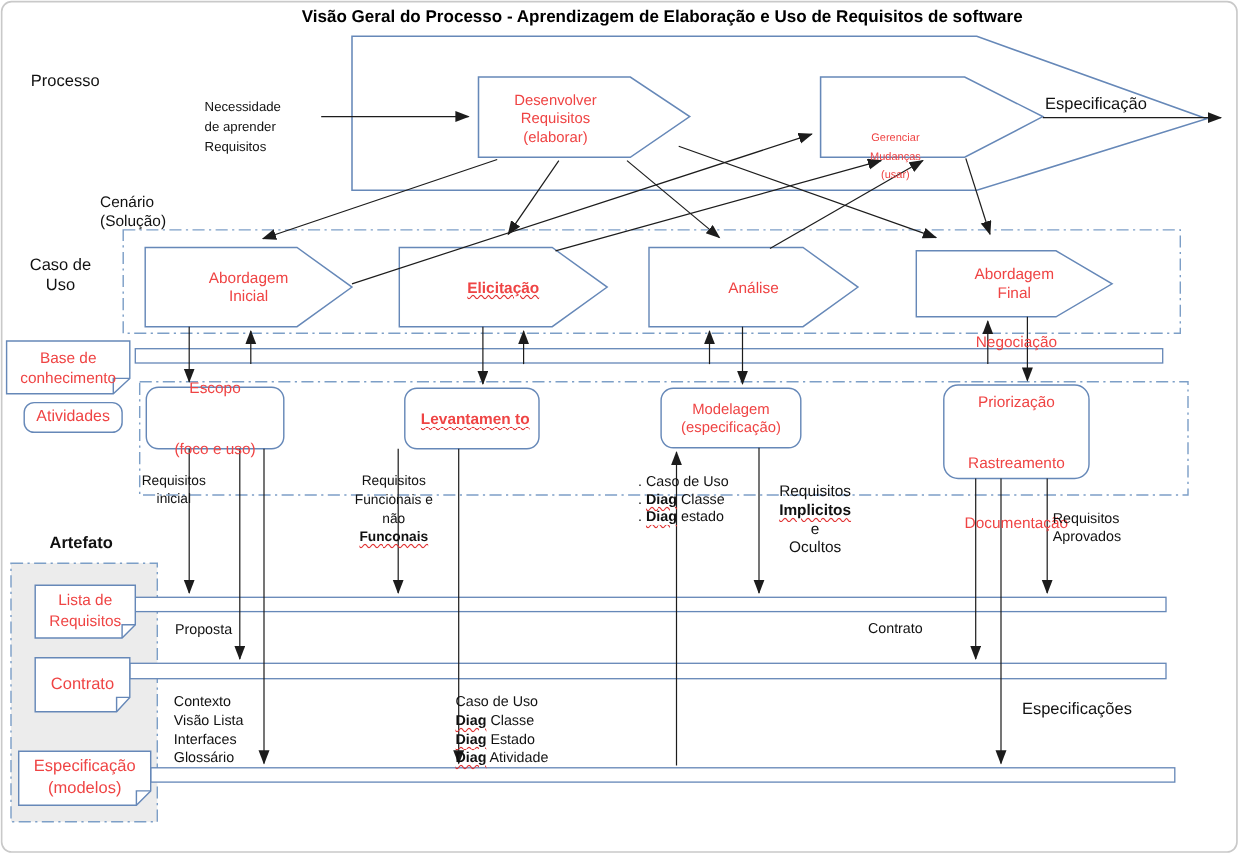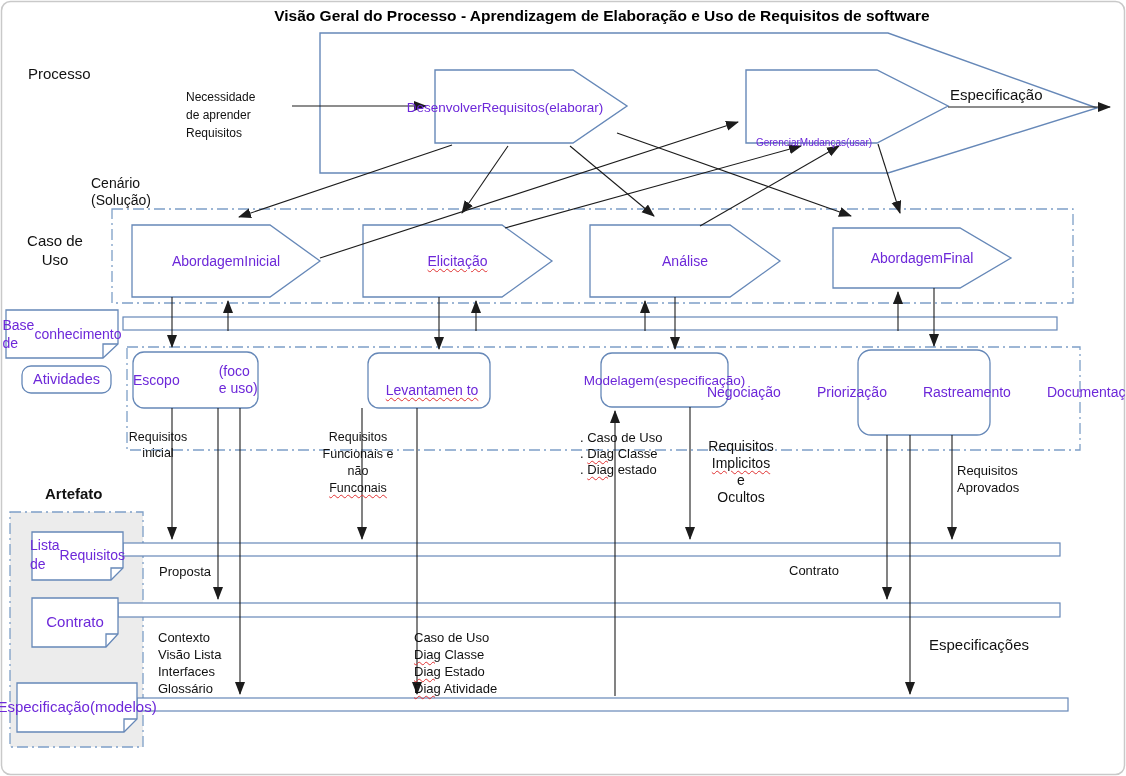--- a/index.html
+++ b/index.html
@@ -5,33 +5,34 @@
   html,body{margin:0;padding:0;background:#fff;}
   #canvas{
     position:relative;width:1126px;height:776px;background:#fff;
     font-family:"Liberation Sans", sans-serif;color:#111;overflow:hidden;
   }
   svg.layer{position:absolute;left:0;top:0;}
   .lbl{position:absolute;white-space:nowrap;font-size:13px;line-height:16px;color:#111;}
   .lbl div{white-space:nowrap;}
   .ctr{text-align:center;}
   .boxtxt{
-    position:absolute;display:flex;justify-content:center;
-    align-items:center;font-size:14px;line-height:17px;color:#6d28d9;
+    position:absolute;display:flex;flex-direction:column;justify-content:center;
+    align-items:center;font-size:14px;line-height:17px;color:#ef4444;
   }
   .big{font-size:15px;}
   .bold{font-weight:bold;}
   .title{
     position:absolute;left:0;top:7px;width:1108px;text-align:center;
     font-size:15.5px;font-weight:bold;color:#000;margin-left:48px;
   }
   .sq{
     text-decoration-line:underline;text-decoration-style:wavy;
     text-decoration-color:#e03232;text-decoration-thickness:1px;
     text-underline-offset:2px;
+    font-weight:bold;
   }
   .sm{font-size:12.5px;line-height:16px;}
 </style>
 </head>
 <body>
 
 <div id="canvas">
 
 <svg class="layer" width="1126" height="776" viewBox="0 0 1126 776">
   <defs>
@@ -171,21 +172,21 @@
 </div>
 
 <div class="boxtxt" style="left:22px;top:366px;width:89px;height:27px;font-size:14.5px;">
   <div>Atividades</div>
 </div>
 
 <div class="boxtxt" style="left:133px;top:352px;width:125px;height:56px;gap:39px;">
   <div>Escopo</div>
   <div>(foco e uso)</div>
 </div>
-<div class="boxtxt" style="left:368px;top:353px;width:128px;height:55px;margin-top:10px;">
+<div class="boxtxt" style="left:368px;top:353px;width:128px;height:55px;">
   <div class="sq">Levantamen to</div>
 </div>
 <div class="boxtxt" style="left:601px;top:353px;width:127px;height:54px;font-size:13.5px;">
   <div>Modelagem</div>
   <div>(especificação)</div>
 </div>
 <div class="boxtxt" style="left:858px;top:350px;width:132px;height:85px;line-height:19px;gap:36px;">
   <div>Negociação</div>
   <div>Priorização</div>
   <div>Rastreamento</div>

